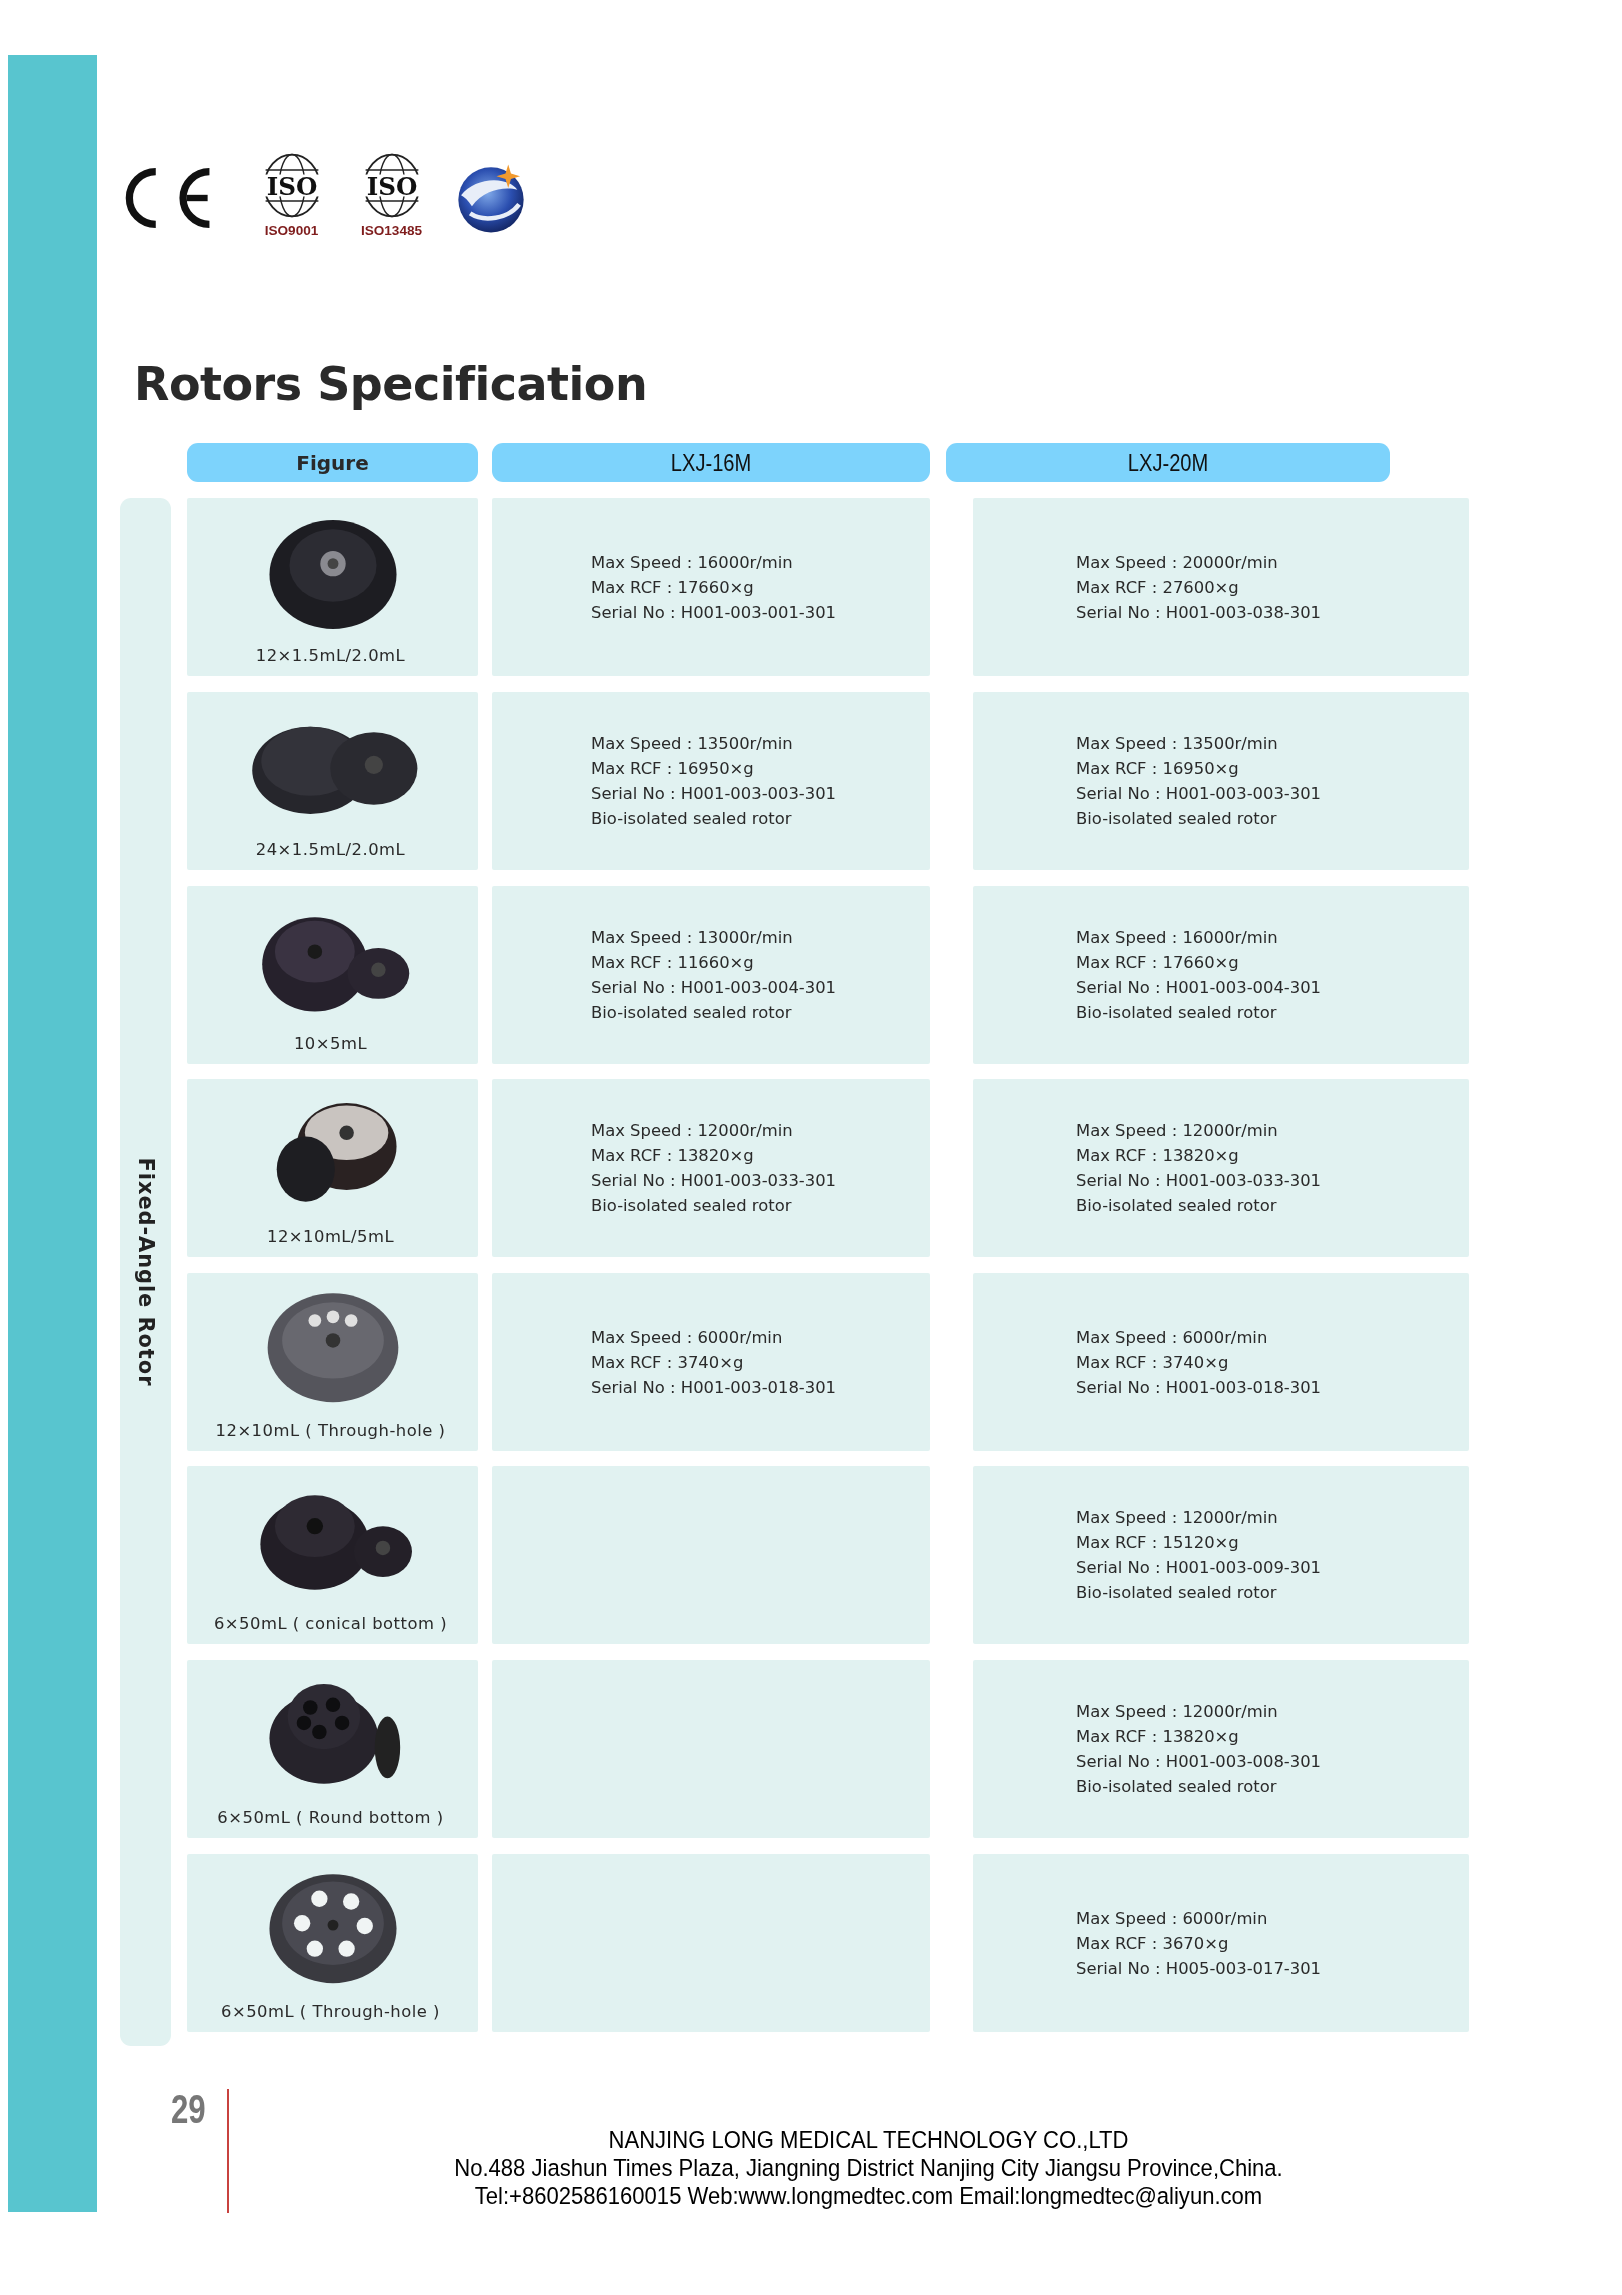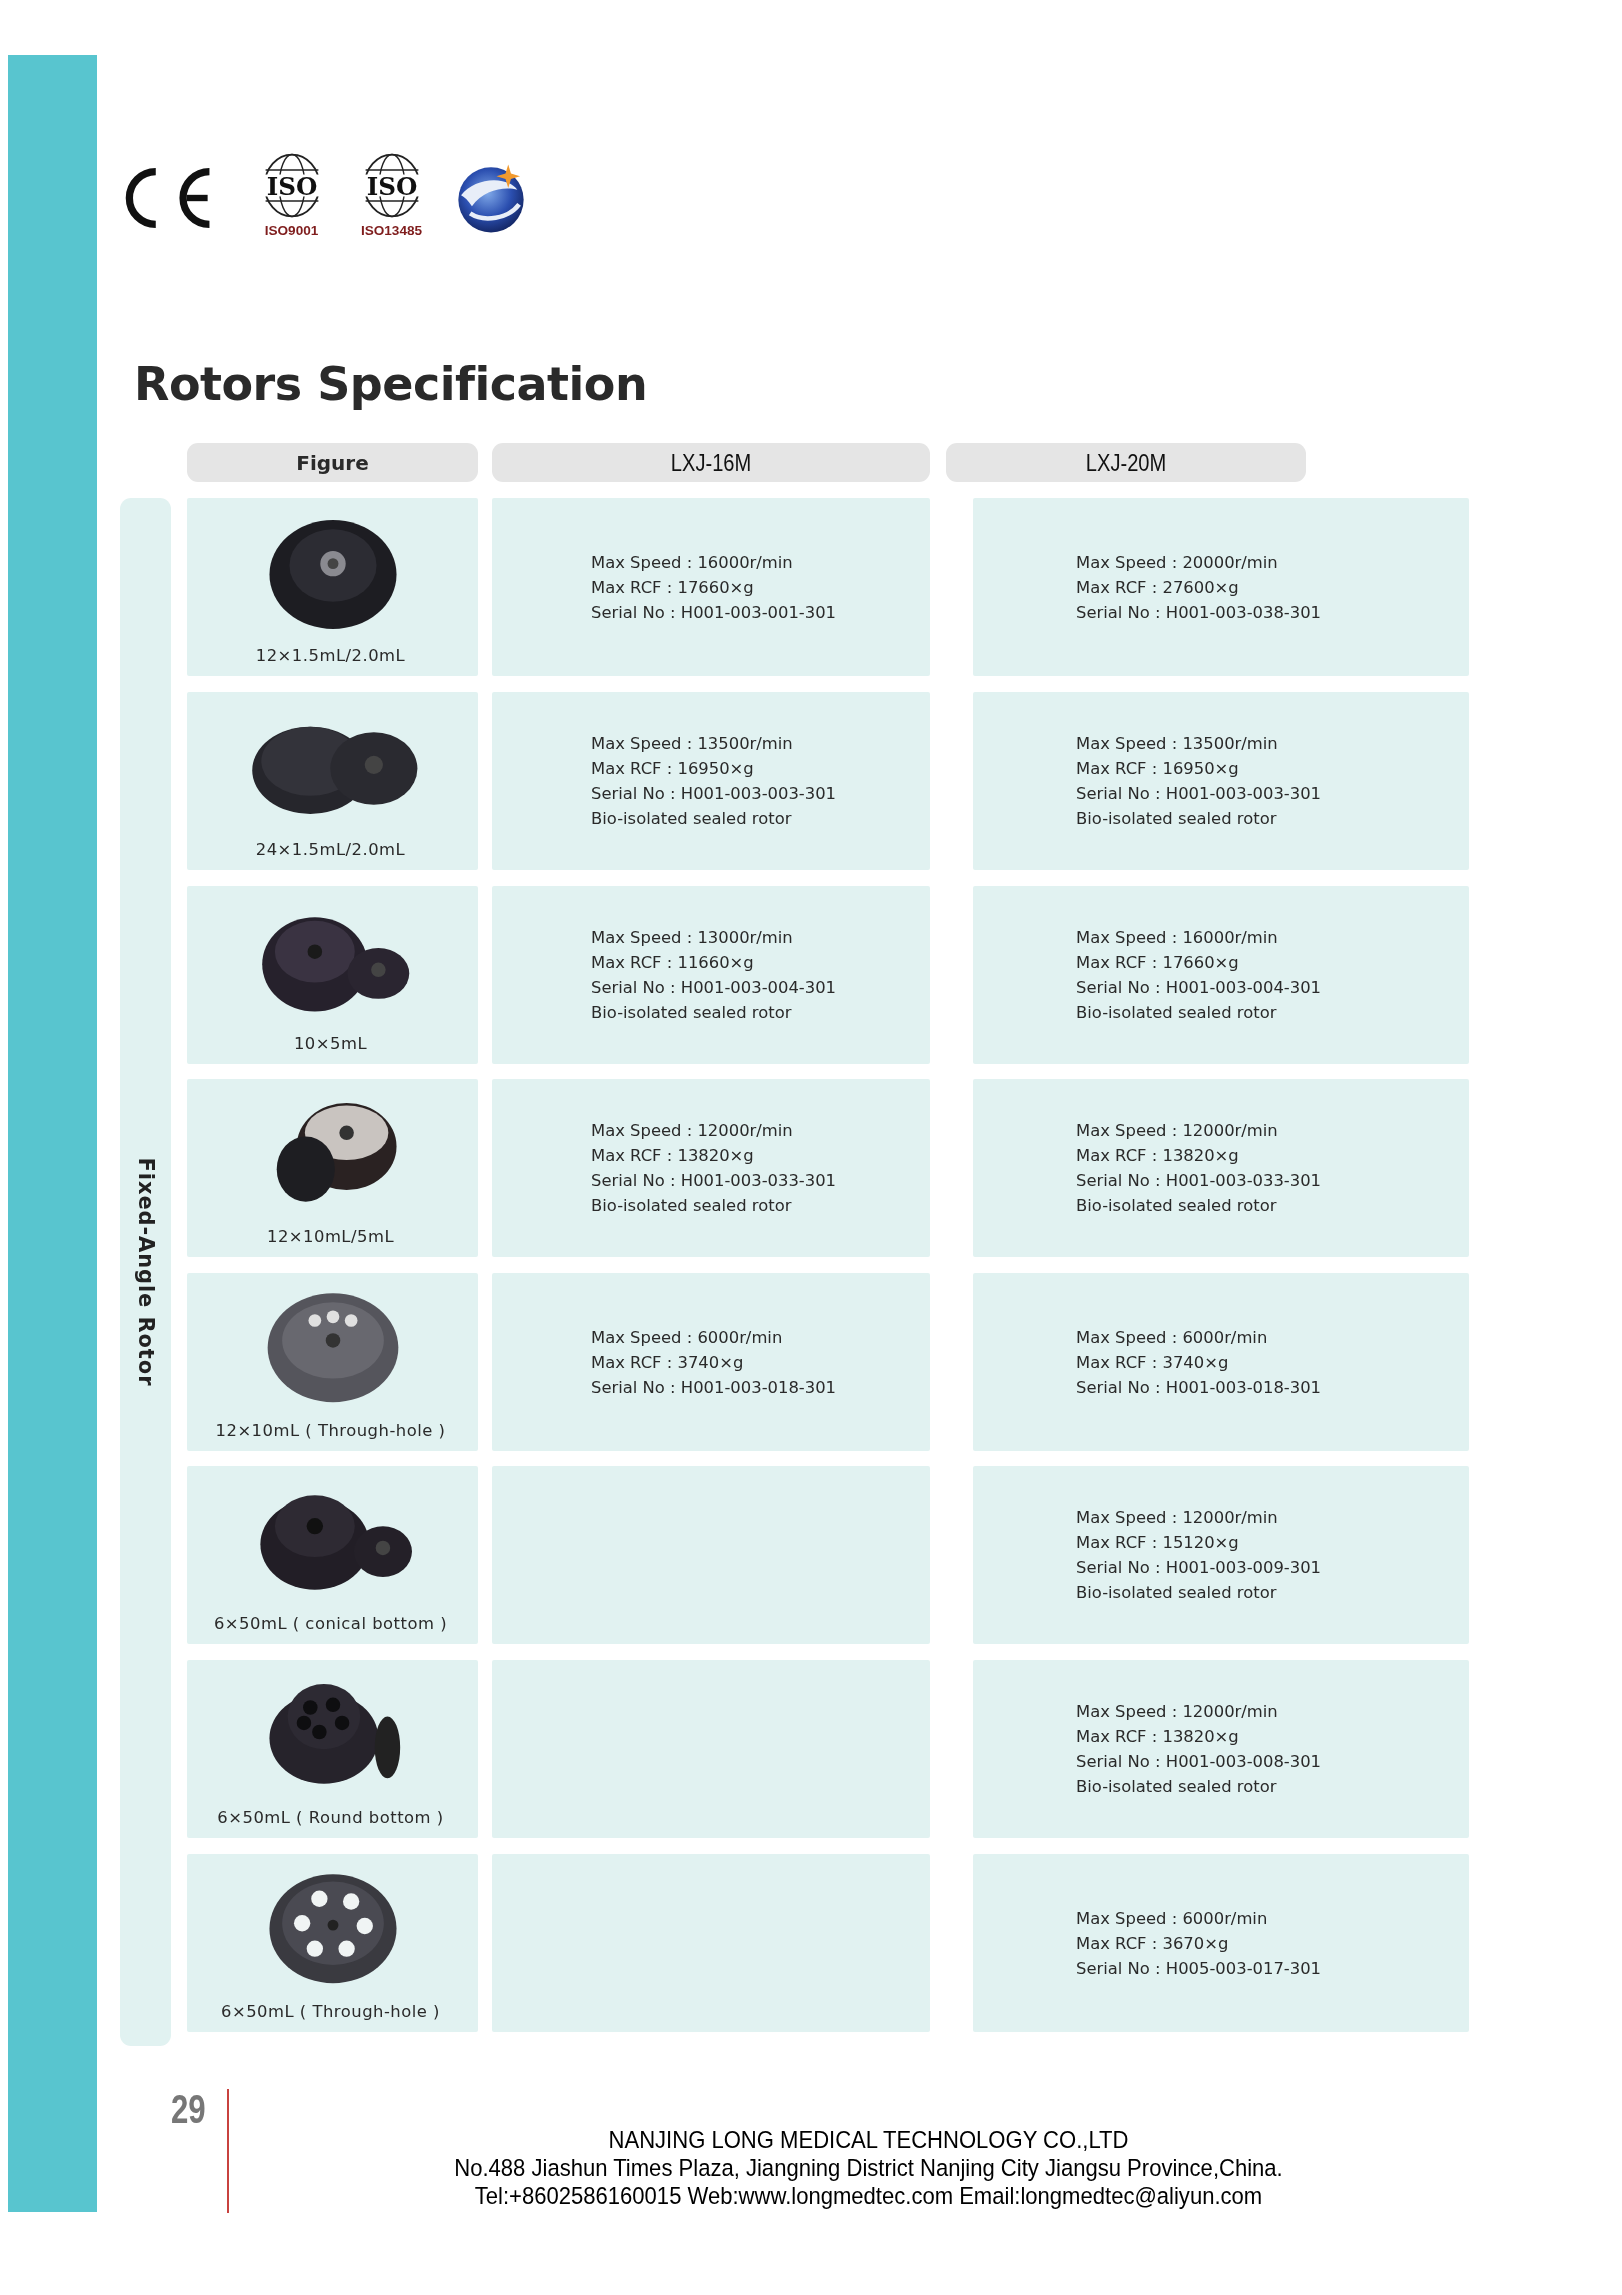--- a/index.html
+++ b/index.html
@@ -5,24 +5,24 @@
   html, body { margin:0; padding:0; background:#ffffff; }
   body { width:1623px; height:2296px; position:relative; overflow:hidden; font-family:"DejaVu Sans", sans-serif; color:#2a2a2a; }
   .side-bar { position:absolute; left:8.2px; top:55px; width:89px; height:2157px; background:#58C5CF; }
   .certs { position:absolute; left:123px; top:150px; height:91px; }
   .ce { position:absolute; left:0; top:16.4px; width:91px; height:64px; }
   .iso { position:absolute; top:0; width:91px; height:91px; text-align:center; }
   .iso .globe { width:64px; height:71px; margin:0 auto; position:relative; }
   .iso .cap { font-family:"Liberation Sans", sans-serif; font-weight:bold; font-size:13.6px; color:#7f1d1d; margin-top:1.8px; }
   .eu-logo { position:absolute; left:329px; top:9px; width:78px; height:78px; }
   .title { position:absolute; left:127px; top:357px; font-family:"DejaVu Sans", sans-serif; font-weight:bold; font-size:46px; color:#2a2a2a; letter-spacing:-0.5px;margin-left:7px; }
-  .hdr { position:absolute; top:443px; height:39px; background:#e5e5e5; border-radius:11px; display:flex; align-items:center; justify-content:center; }
+  .hdr { position:absolute; top:443px; height:39px; background:#7dd3fc; border-radius:11px; display:flex; align-items:center; justify-content:center; }
   .hdr.fig { left:187px; width:291px; font-family:"DejaVu Sans", sans-serif; font-weight:bold; font-size:20px; color:#2a2a2a; }
   .hdr.m1 { left:492px; width:438px; font-family:"Liberation Sans", sans-serif; font-size:24.5px; color:#111; transform-origin:center; }
-  .hdr.m2 { left:946px; width:360px; font-family:"Liberation Sans", sans-serif; font-size:24.5px; color:#111; }
+  .hdr.m2 { left:946px; width:444px; font-family:"Liberation Sans", sans-serif; font-size:24.5px; color:#111; }
   .hdr span.cond { display:inline-block; transform:scaleX(0.82); }
   .vbar { position:absolute; left:120px; top:498px; width:51px; height:1548px; background:#E1F2F1; border-radius:11px; }
   .vbar .vlabel { position:absolute; left:50%; top:50%; transform:translate(-50%,-50%) rotate(90deg); white-space:nowrap; font-family:"DejaVu Sans", sans-serif; font-weight:bold; font-size:21px; color:#222; letter-spacing:0.9px; }
   .row { position:absolute; left:0; width:1623px; height:178px; }
   .cell { position:absolute; top:0; height:178px; background:#E1F2F1; border-radius:2px; }
   .cell.fig { left:187px; width:291px; }
   .cell.c1 { left:492px; width:438px; }
   .cell.c2 { left:932px; width:496px;margin-left:41px; }
   .fig .img { position:absolute; left:50%; top:12.7px; transform:translateX(-50%); width:182px; height:118px; }
   .fig .caption { position:absolute; left:0; right:4px; bottom:11px; text-align:center; font-family:"DejaVu Sans", sans-serif; font-size:16.4px; color:#2a2a2a; letter-spacing:0.5px; }

